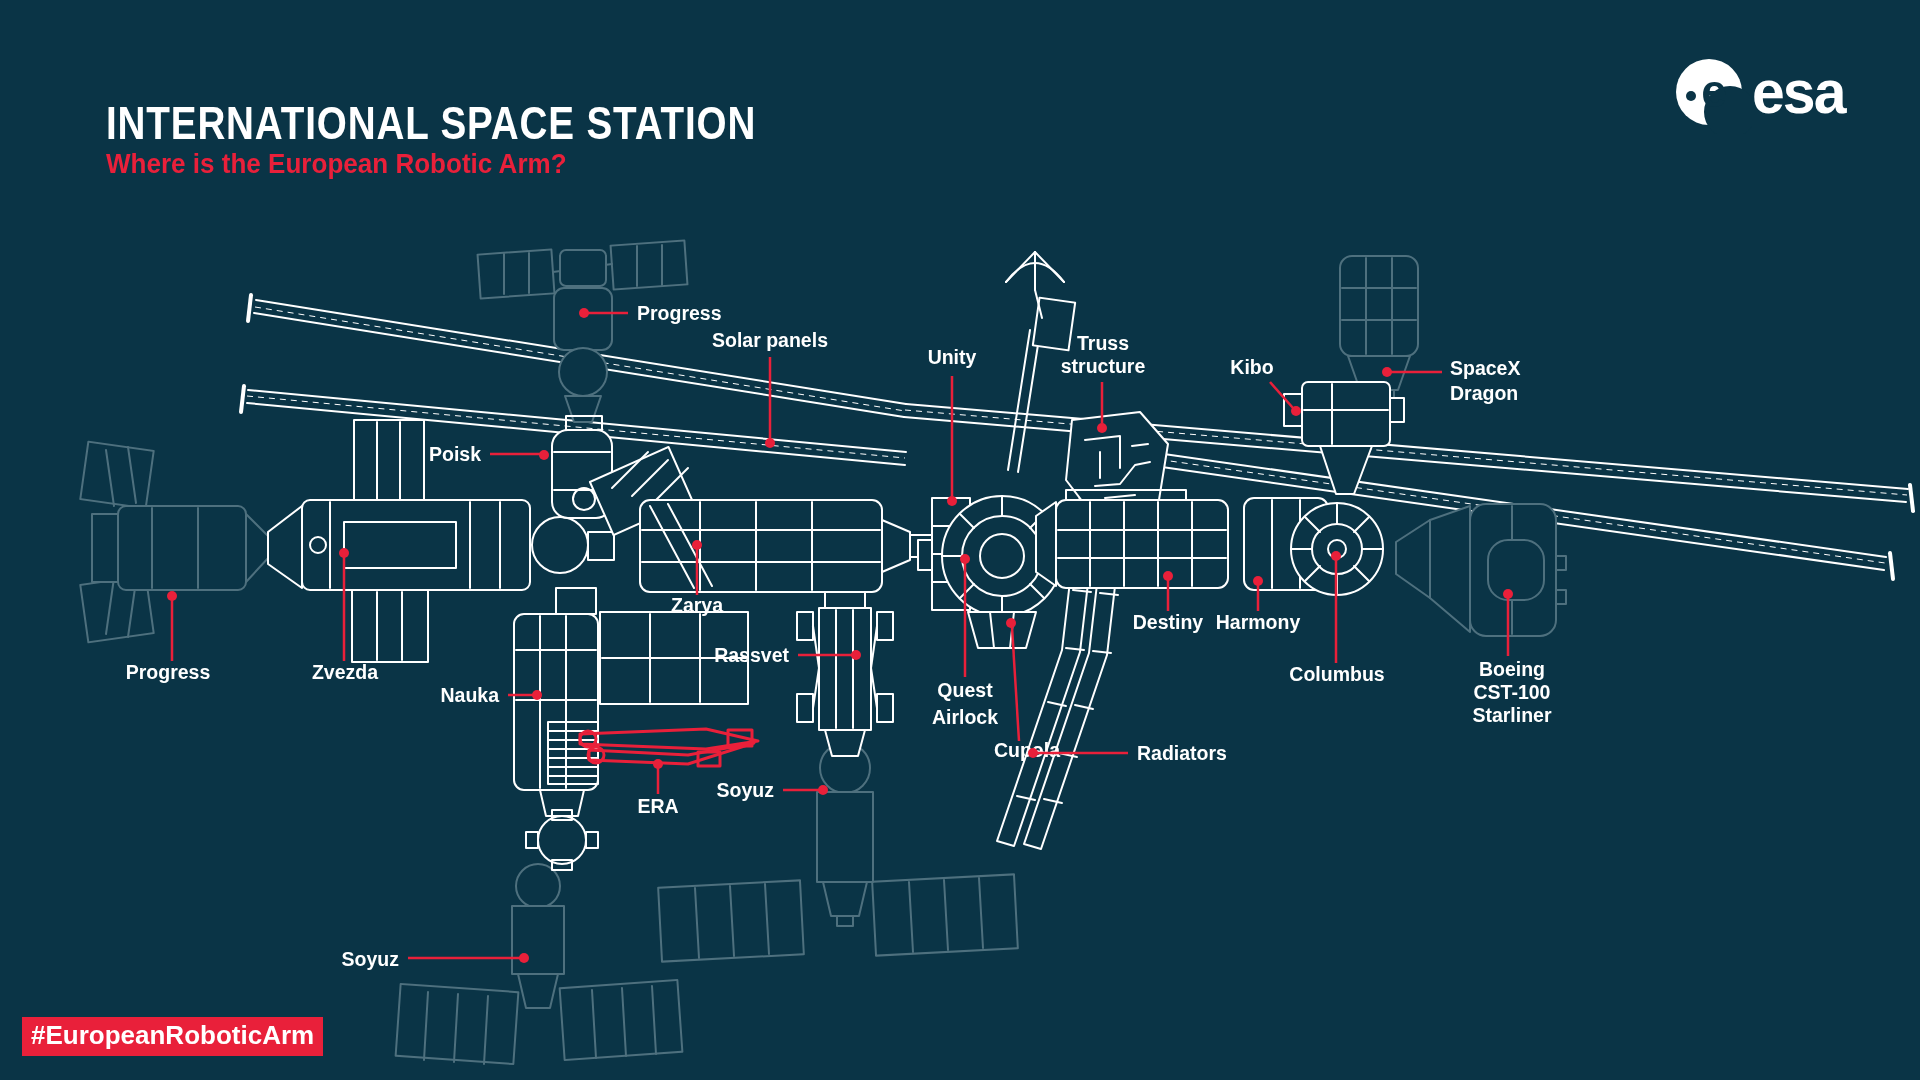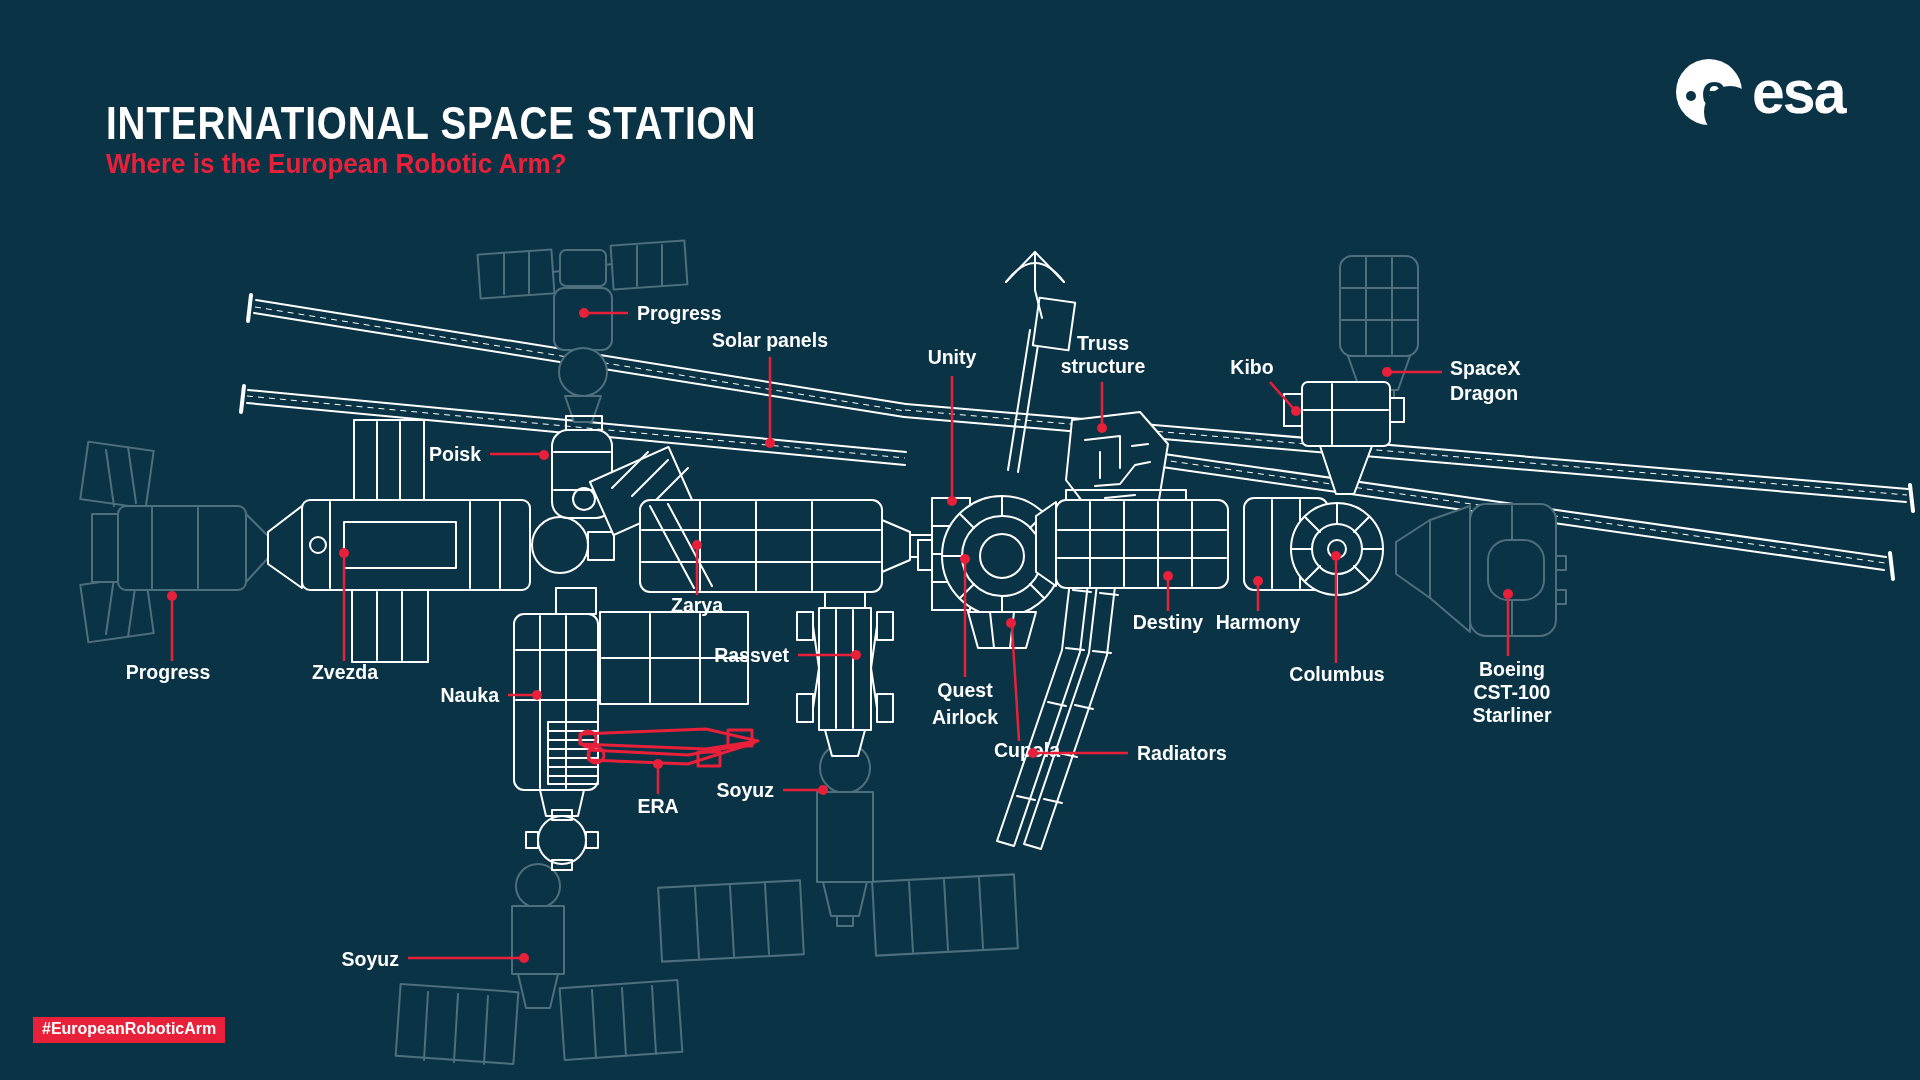--- a/index.html
+++ b/index.html
@@ -11,22 +11,22 @@
          font-size:46px;font-weight:bold;letter-spacing:1px;white-space:nowrap;
          transform:scaleX(.84);transform-origin:left top;}
   .subtitle{position:absolute;left:106px;top:148px;color:#e9203a;
          font-size:28px;font-weight:bold;white-space:nowrap;
          transform:scaleX(.93);transform-origin:left top;}
 
   .logo{position:absolute;left:1668px;top:50px;display:flex;align-items:center;}
   .logo .word{color:#ffffff;font-size:62px;font-weight:bold;letter-spacing:-2px;
          line-height:1;transform:scaleX(.95);transform-origin:left center;}
 
-  .hashtag{position:absolute;left:33px;top:1017px;background:#e9203a;color:#ffffff;
-         font-size:16px;font-weight:bold;padding:3px 9px 5px 9px;white-space:nowrap;}
+  .hashtag{position:absolute;left:22px;top:1017px;background:#e9203a;color:#ffffff;
+         font-size:26px;font-weight:bold;padding:3px 9px 5px 9px;white-space:nowrap;}
 
   svg.station{position:absolute;left:0;top:0;}
   .w{stroke:#ffffff;stroke-width:2;fill:none;stroke-linejoin:round;stroke-linecap:round;}
   .ws{stroke:#ffffff;stroke-width:2;fill:#0a3446;stroke-linejoin:round;}
   .g{stroke:#4e707e;stroke-width:2;fill:none;stroke-linejoin:round;stroke-linecap:round;}
   .gs{stroke:#4e707e;stroke-width:2;fill:#0a3446;stroke-linejoin:round;}
   .dash{stroke:#ffffff;stroke-width:1;stroke-dasharray:6 5;fill:none;}
   .cap{stroke:#ffffff;stroke-width:4;fill:none;stroke-linecap:round;}
   .r{stroke:#e9203a;stroke-width:3;fill:none;stroke-linejoin:round;stroke-linecap:round;}
   .lead{stroke:#e9203a;stroke-width:2.5;}

